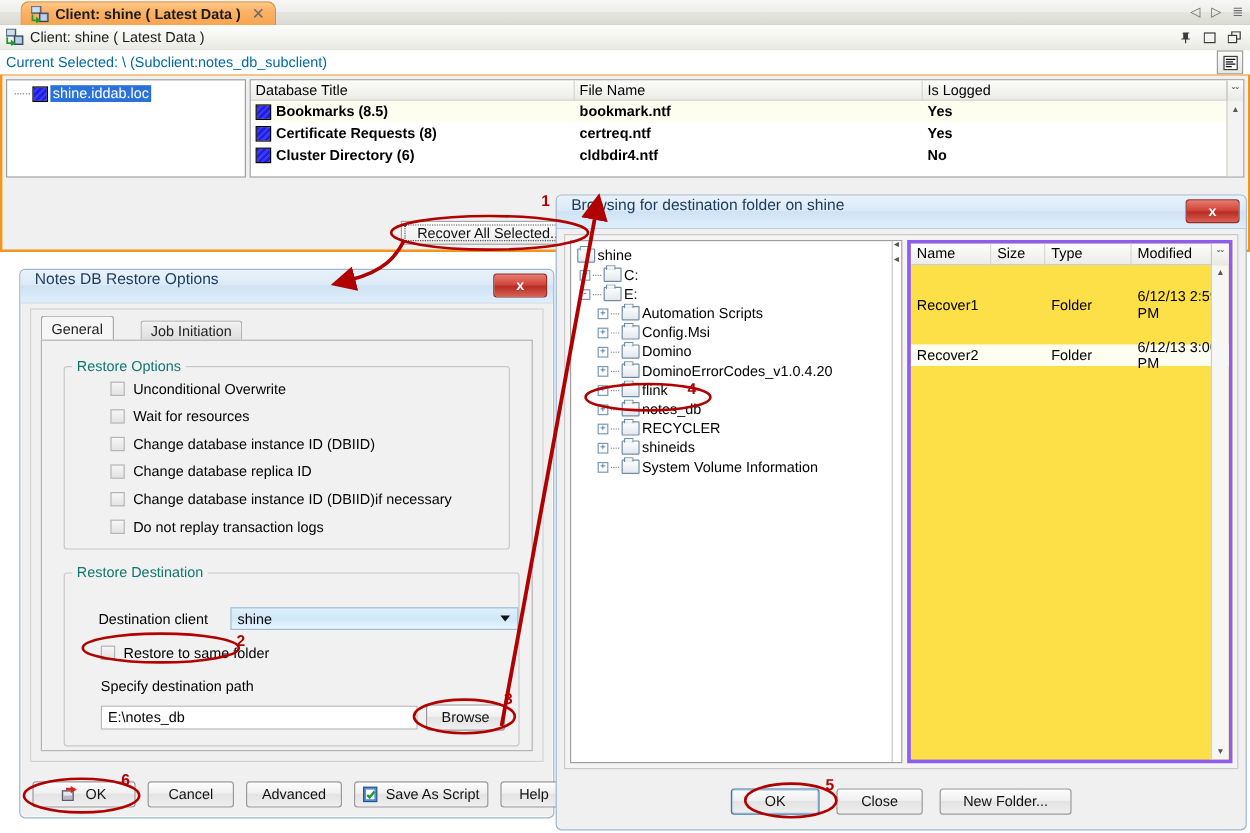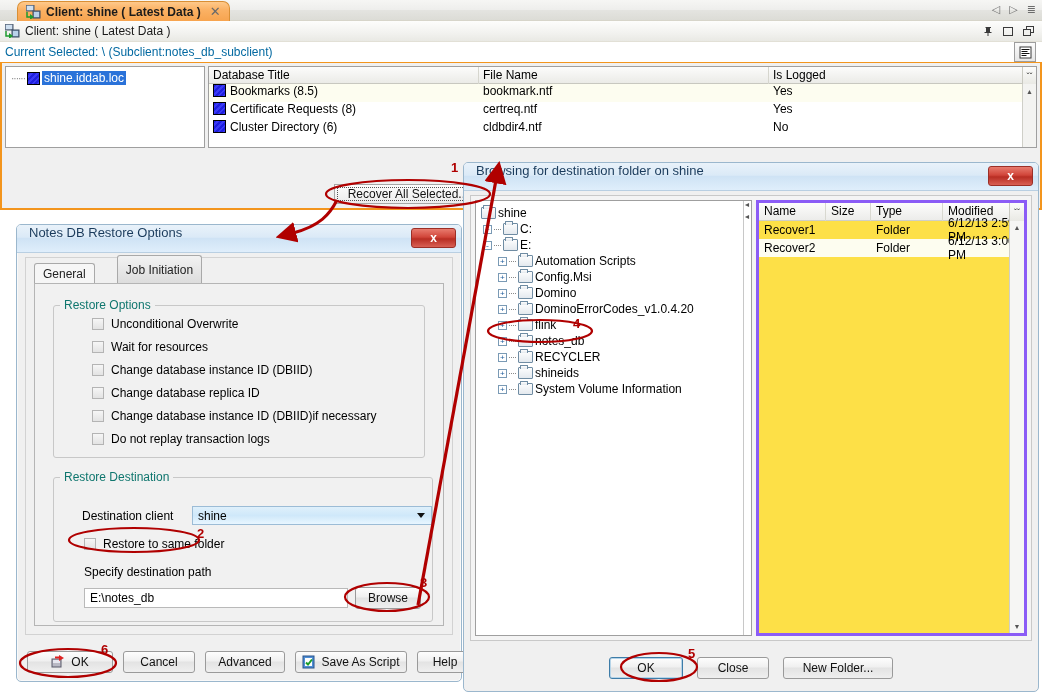--- a/index.html
+++ b/index.html
@@ -81,21 +81,21 @@
     background:#fff; border:1px solid #9f9f9f; overflow:hidden;
   }
   .grid-head {
     display:flex; height:17px; align-items:center;
     background: linear-gradient(to bottom,#fcfcfb,#ebebe7);
     border-bottom:1px solid #c8c8c0; font-size:12px;
   }
   .grid-head div { padding-left:4px; border-right:1px solid #d6d6ce; height:17px; line-height:16px;}
   .c1{width:270px;} .c2{width:290px;} .c3{flex:1; border-right:none !important;}
   .grid-row { display:flex; height:18px; align-items:center; font-size:12px;}
-  .grid-row .cell { padding-left:4px; display:flex; gap:4px; height:18px;}
+  .grid-row .cell { padding-left:4px; display:flex; align-items:center; gap:4px; height:18px;font-weight:bold;}
   .hl { background:#fdfdf0; }
   .grid-vscroll{
     position:absolute; right:0; top:0; width:14px; bottom:0;
     background:#f3f3f1; border-left:1px solid #cfcfc8;
   }
   .chev-btn{
     position:absolute; right:0; top:0; width:14px; height:17px;
     background:linear-gradient(to bottom,#fcfcfb,#e9e9e4); border-left:1px solid #c8c8c0;
     display:flex;align-items:center;justify-content:center;font-size:9px;color:#333;
   }
@@ -134,21 +134,21 @@
     position:absolute; right:5px; top:3px; width:45px; height:20px;
     border-radius:3px; border:1px solid #9b2f27;
     background: linear-gradient(to bottom,#e87b6e 0%,#d1453a 45%,#b82d23 55%,#d86055 100%);
     color:#fff; font-weight:bold; font-size:12px;
     display:flex; align-items:center; justify-content:center;
   }
   .dlg-body { position:absolute; left:8px; top:32px; right:8px; bottom:46px;
               background:#f0f0f0; border:1px solid #d2d2d2;}
   .tabs-row { position:absolute; left:8px; top:5px; display:flex; align-items:flex-end; height:21px;gap:23px;}
   .tabi {
-    height:29px; padding:0 8px; font-size:12px; display:flex;align-items:center;
+    height:17px; padding:0 8px; font-size:12px; display:flex;align-items:center;
     border:1px solid #a9a9a9; border-bottom:none; border-radius:3px 3px 0 0;
     background:linear-gradient(to bottom,#f2f2f2,#dcdcdc); color:#222; margin-right:-1px;
   }
   .tabi.active { background:#f6f6f6; height:21px; border-color:#a9a9a9; }
   .tabpanel {
     position:absolute; left:8px; top:25px; right:8px; bottom:8px;
     border:1px solid #b5b5b5; background:#f1f1f1;
   }
   fieldset.grp {
     position:absolute; border:1px solid #c8c8c8; border-radius:3px;
@@ -204,21 +204,21 @@
   .folder::before{content:"";position:absolute;left:1px;top:-3px;width:6px;height:3px;
     background:linear-gradient(to bottom,#fdfdfd,#e4e9ee); border:1px solid #6f8ca3;border-bottom:none;border-radius:1px 1px 0 0;}
   .listbox {
     position:absolute; left:285px; top:4px; right:4px; bottom:4px;
     background:#fde047; border:3px solid #8b5cf6; overflow:hidden;
   }
   .lhead{ display:flex; height:18px; align-items:center;
           background:linear-gradient(to bottom,#fdfdfc,#ececea);
           border-bottom:1px solid #cfcfc8; font-size:12px;}
   .lhead div{ padding-left:5px; height:18px;line-height:17px; border-right:1px solid #d8d8d0;}
-  .lrow{ display:flex; height:18px; align-items:center; font-size:12px;}
+  .lrow{ display:flex; height:18px; align-items:center; font-size:12px;margin-top:24px;}
   .lrow div{ padding-left:5px; }
   .k1{width:67px;} .k2{width:45px;} .k3{width:72px;} .k4{flex:1;border-right:none !important;}
   .vscroll{
     position:absolute; right:0; top:18px; bottom:0; width:15px;
     background:#f6f6f4; border-left:1px solid #cfcfc8;
     display:flex; flex-direction:column; justify-content:space-between; align-items:center;
   }
   .treescroll{
     position:absolute; right:0; top:0; bottom:0; width:8px; background:#fff;
     border-left:1px solid #c8c8c8;

